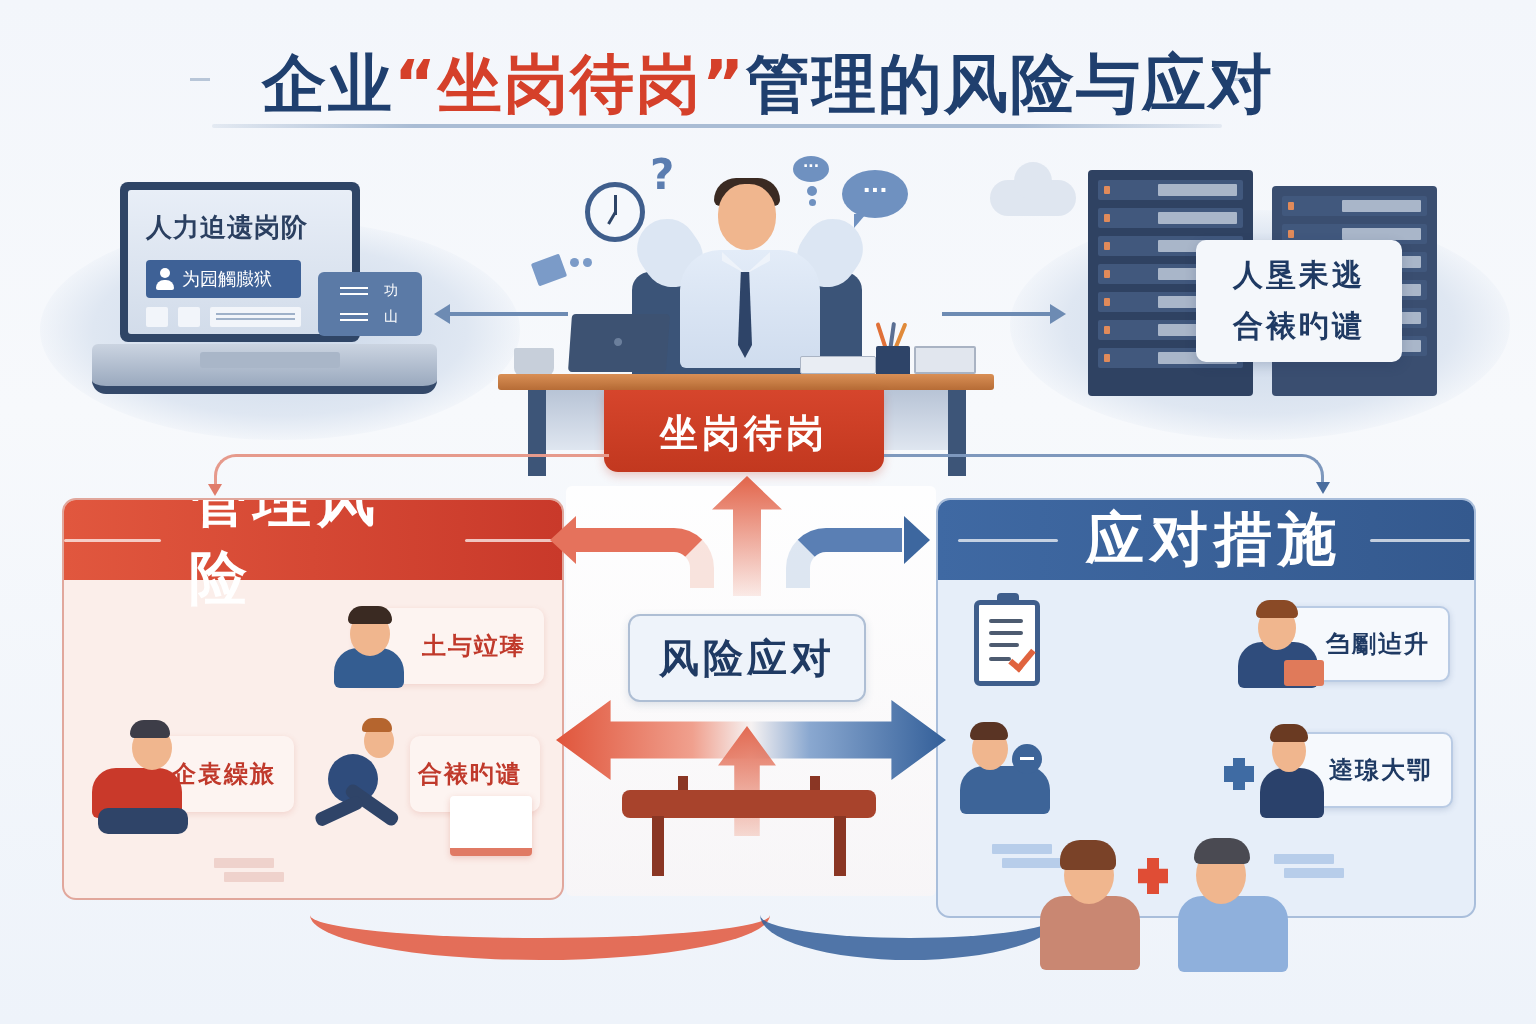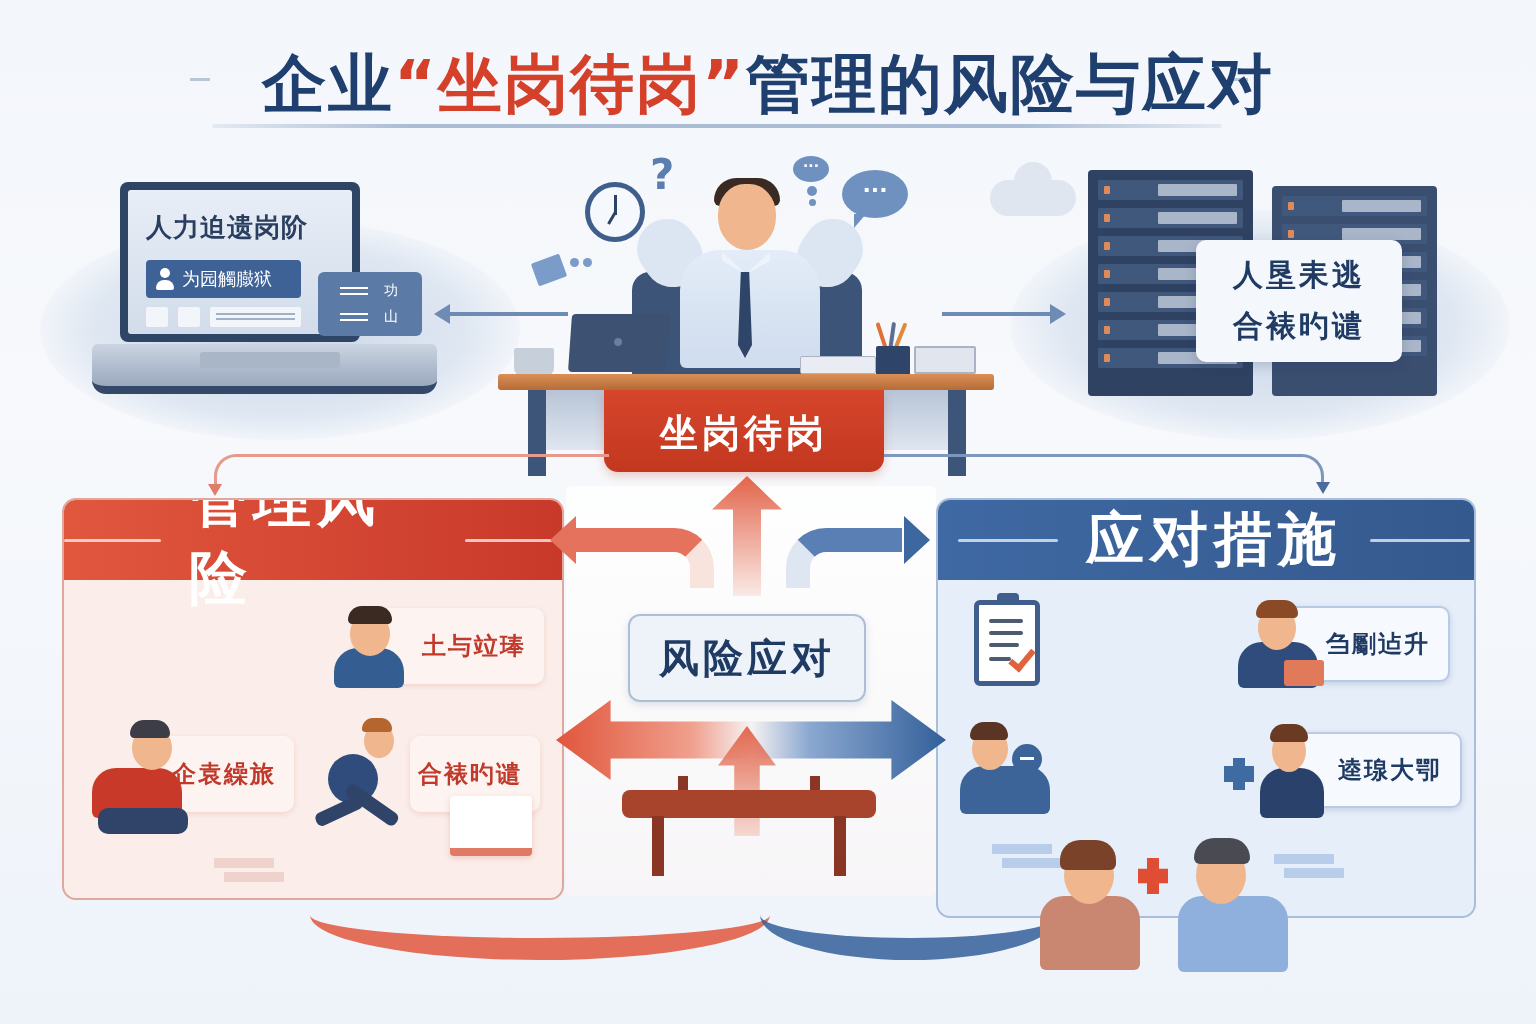--- a/index.html
+++ b/index.html
@@ -413,21 +413,21 @@
   </div>
 
   <div class="person" style="left:22px;top:222px;width:100px;height:100px;">
     <span class="p-body" style="left:0;top:44px;width:90px;height:48px;background:#3d6498;"></span>
     <span class="p-head" style="left:12px;top:6px;width:36px;height:42px;"></span>
     <span class="p-hair" style="left:10px;top:0;width:38px;height:18px;background:#5a3424;"></span>
     <span style="position:absolute;left:52px;top:22px;width:30px;height:30px;border-radius:50%;background:#3d6498;"></span>
     <span style="position:absolute;left:60px;top:35px;width:14px;height:3px;background:#fff;"></span>
   </div>
 
-  <div class="item" style="left:352px;top:232px;width:172px;">
+  <div class="item" style="left:343px;top:232px;width:172px;">
     <span class="label">逵瑔大卾</span>
   </div>
   <div class="person" style="left:286px;top:222px;width:100px;height:100px;">
     <span style="position:absolute;left:0;top:36px;width:30px;height:32px;background:#3f6ba3;clip-path:polygon(30% 0,70% 0,70% 25%,100% 25%,100% 75%,70% 75%,70% 100%,30% 100%,30% 75%,0 75%,0 25%,30% 25%);"></span>
     <span class="p-body" style="left:36px;top:46px;width:64px;height:50px;background:#2a416b;"></span>
     <span class="p-head" style="left:48px;top:8px;width:34px;height:42px;"></span>
     <span class="p-hair" style="left:46px;top:2px;width:38px;height:18px;background:#6a3a22;"></span>
   </div>
 
   <div class="bricks bricks-blue" style="left:54px;top:344px;"></div>

